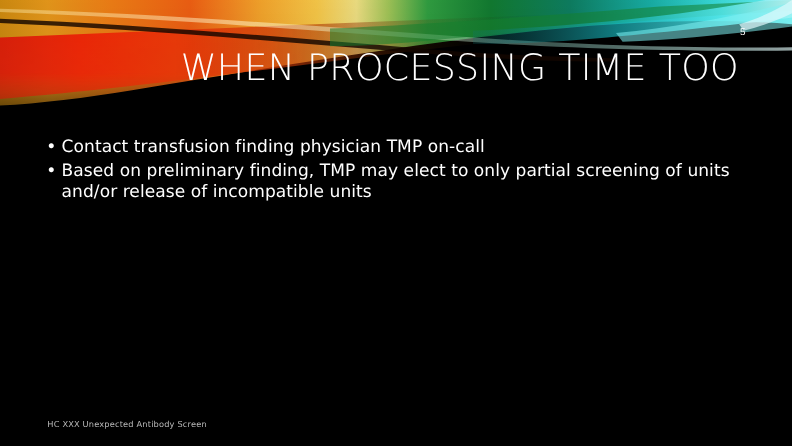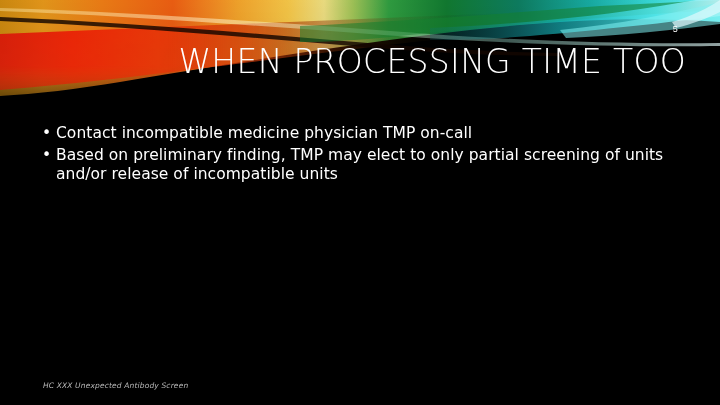--- a/index.html
+++ b/index.html
@@ -39,21 +39,21 @@
     letter-spacing: 0.2px;
     line-height: 1;
   }
 
   
   #title-block {
     position: absolute;
     left: 150px;
     top: 44px;
     width: 536px;
-    text-align: right;
+    text-align: center;
     color: #ffffff;
     font-size: 33px;
     line-height: 1.12;
     font-weight: 300;
     letter-spacing: 0.3px;
     text-transform: uppercase;
     font-family: "DejaVu Sans", sans-serif;
   }
   #title-block .tline {
     display: block;
@@ -92,21 +92,20 @@
   
   #footer-text {
     position: absolute;
     left: 43px;
     bottom: 16px;
     color: #b8b8b8;
     font-size: 7.5px;
     letter-spacing: 0.15px;
     line-height: 1;
     font-family: "DejaVu Sans", sans-serif;
-    font-style: italic;
   }
 </style>
 </head>
 <body>
 
 <div id="slide">
 
   <svg id="swoosh-graphic" viewBox="0 0 720 120" preserveAspectRatio="none">
     <defs>
 
@@ -203,21 +202,21 @@
 
   <div id="page-number">5</div>
 
   <div id="title-block">
     <span class="tline">WHEN PROCESSING TIME TOO</span>
   </div>
 
   <ul id="body-list">
     <li>
       <span class="bullet-dot">•</span>
-      <span>Contact incompatible medicine physician TMP on-call</span>
+      <span>Contact transfusion finding physician TMP on-call</span>
     </li>
     <li>
       <span class="bullet-dot">•</span>
       <span>Based on preliminary finding, TMP may elect to only partial screening of units and/or release of incompatible units</span>
     </li>
   </ul>
 
   <div id="footer-text">HC XXX Unexpected Antibody Screen</div>
 
 </div>

